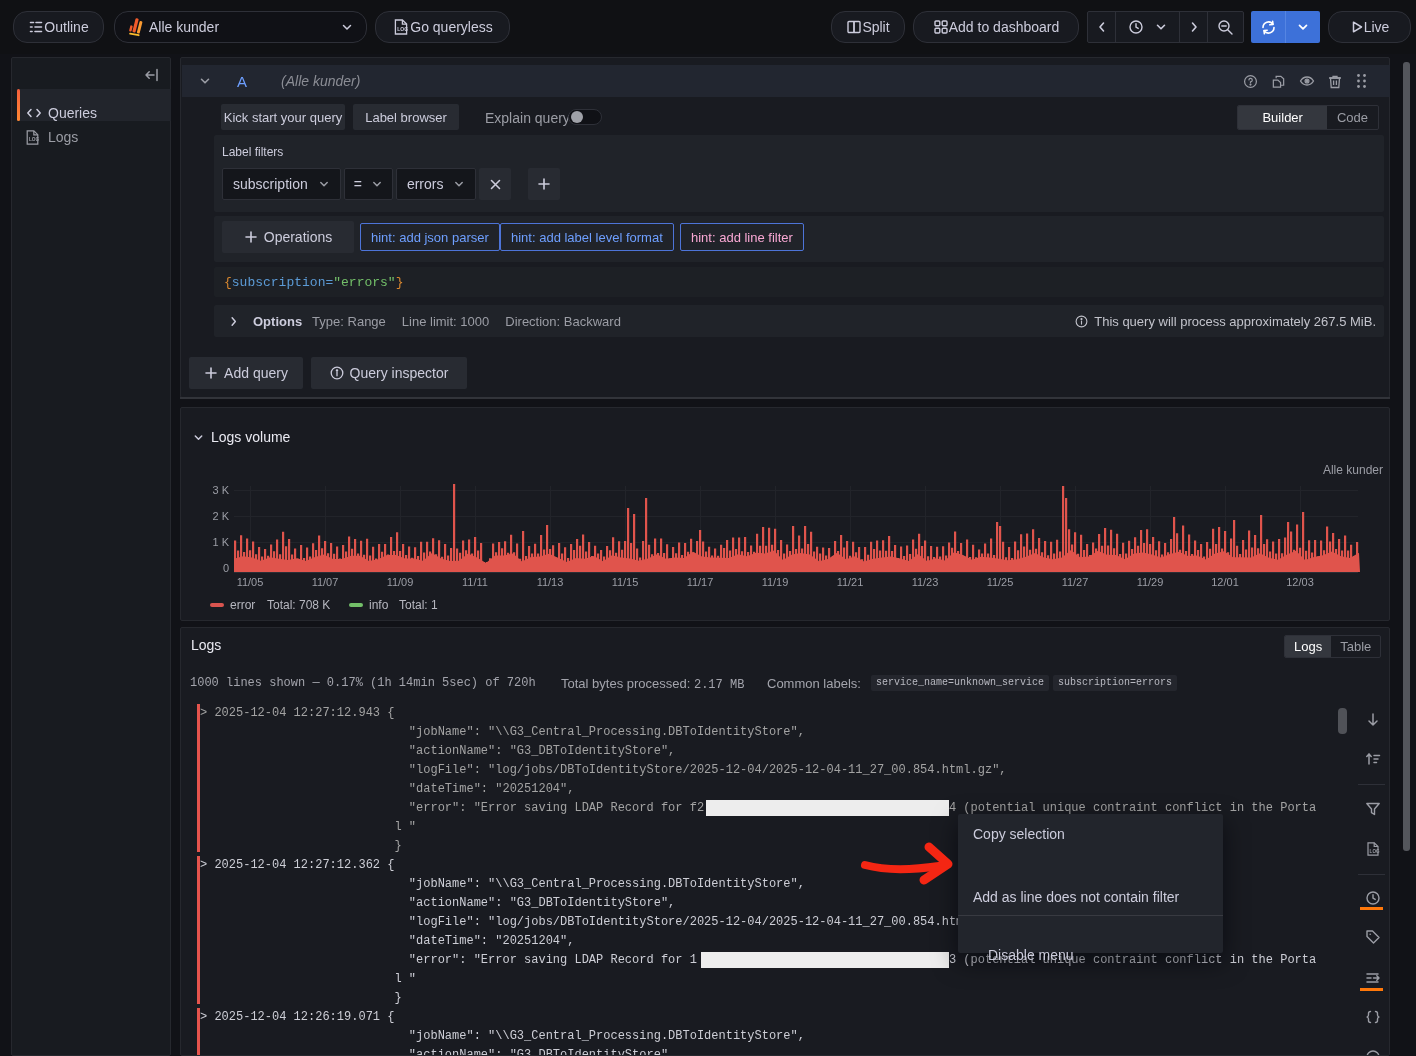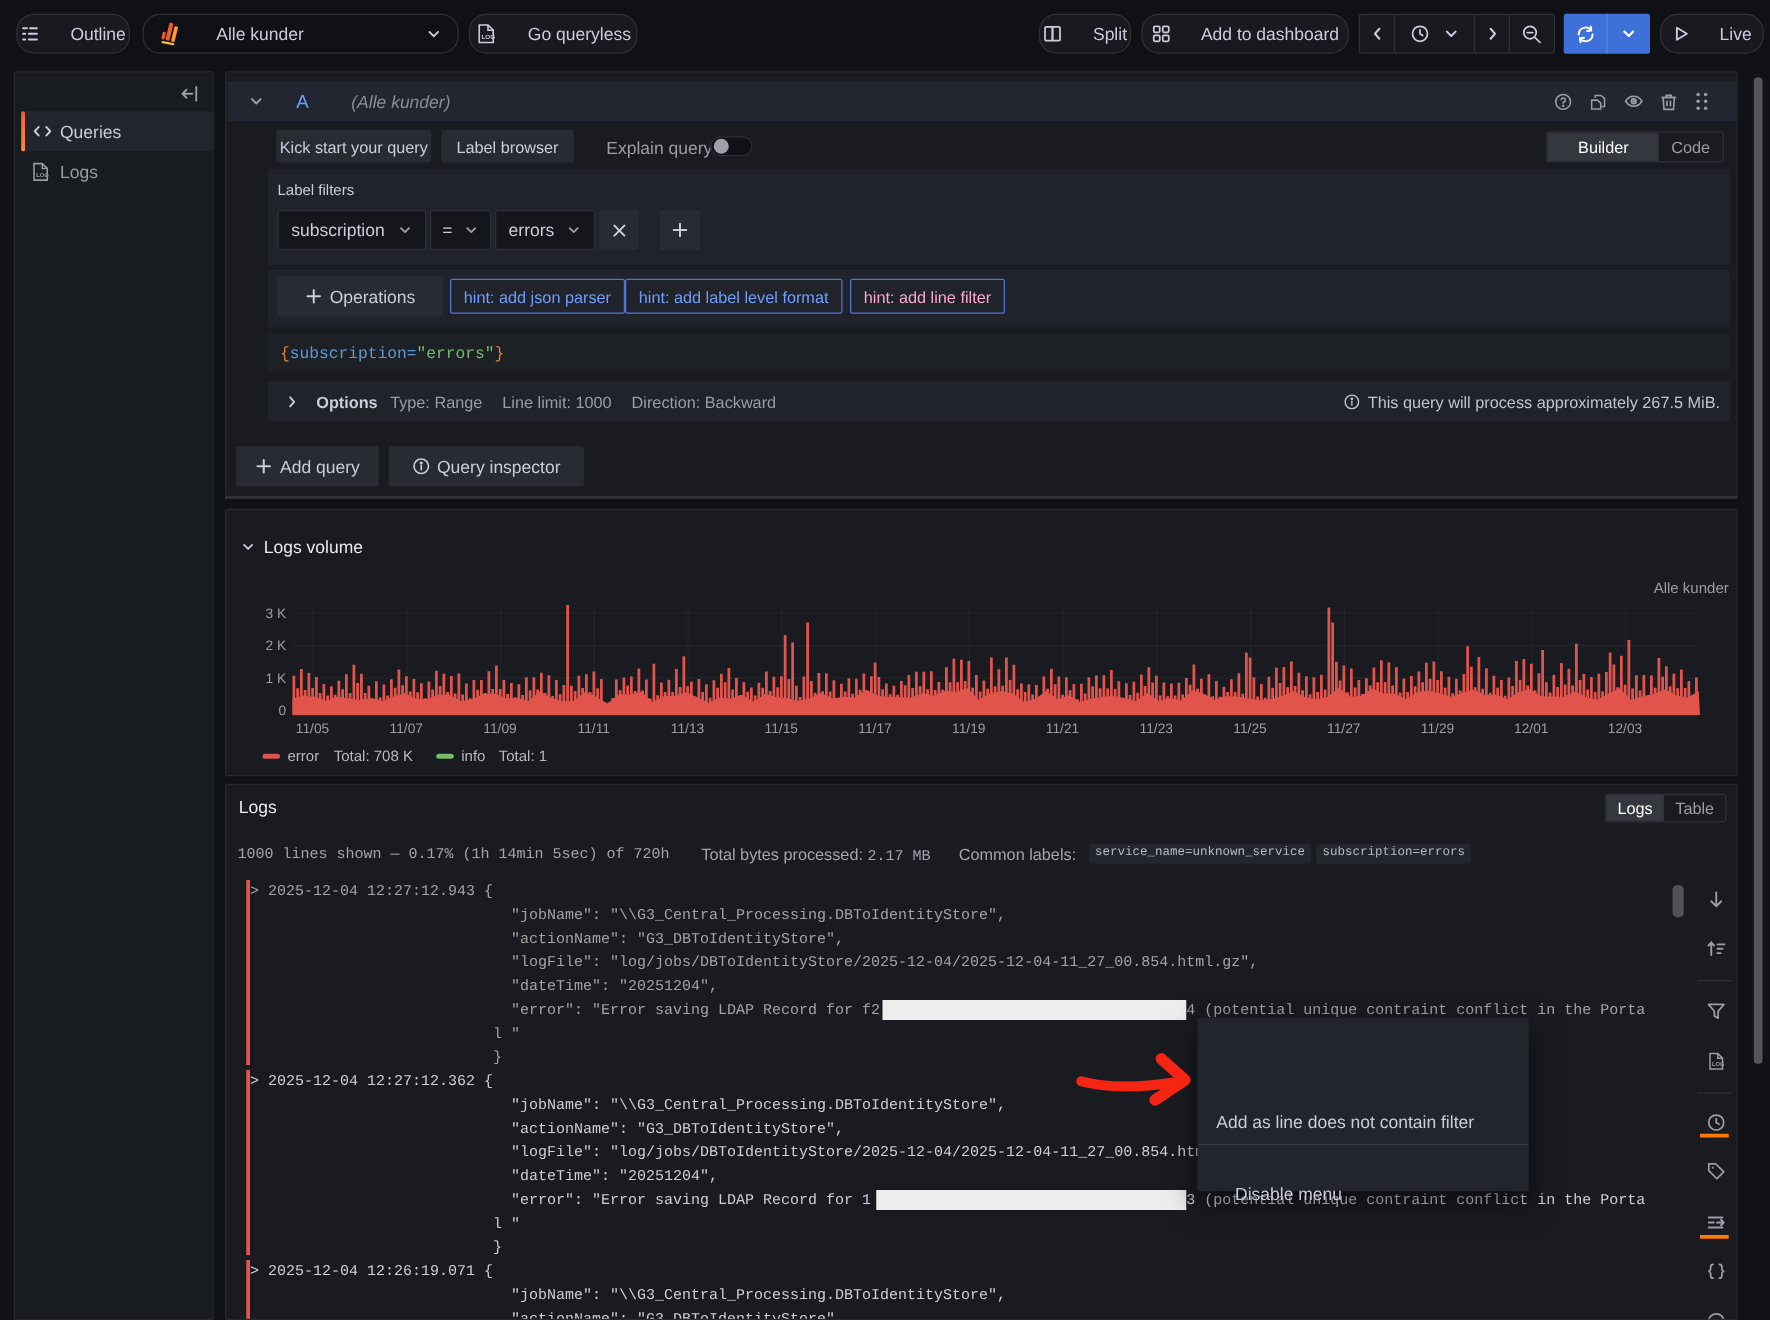--- a/index.html
+++ b/index.html
@@ -1,18 +1,18 @@
 <!DOCTYPE html>
 <html><head><meta charset="utf-8">
 <style>
 *{margin:0;padding:0;box-sizing:border-box}
 html,body{width:1416px;height:1056px;overflow:hidden}
 body{background:#111217;font-family:"Liberation Sans",sans-serif;color:#ccccdc;position:relative}
 .abs{position:absolute}
-.btn{position:absolute;display:flex;align-items:center;justify-content:center;gap:24px;height:32px;border:1px solid #2e3038;border-radius:14px;background:#181a20;color:#ccccdc;font-size:14px;font-weight:500}
+.btn{position:absolute;display:flex;align-items:center;justify-content:center;gap:0;height:32px;border:1px solid #2e3038;border-radius:14px;background:#181a20;color:#ccccdc;font-size:14px;font-weight:500}
 .sbtn{position:absolute;display:flex;align-items:center;justify-content:center;gap:6px;border-radius:2px;background:#282b32;color:#ccccdc;font-size:13px;font-weight:500}
 .ic{display:block}
 .dim{color:#9b9da5}
 .mono{font-family:"Liberation Mono",monospace}
 </style></head>
 <body>
 
 <div class="abs" style="left:0;top:0;width:1416px;height:54px;background:#101114"></div>
 <div class="btn" style="left:13px;top:11px;width:91px">
  <svg class="ic" width="16" height="16" viewBox="0 0 16 16" fill="none" stroke="#ccccdc" stroke-width="1.6" stroke-linecap="round">
@@ -105,21 +105,21 @@
  <svg class="ic" width="14" height="14" viewBox="0 0 14 14" fill="none" stroke="#ccccdc" stroke-width="1.5" stroke-linejoin="round">
       <path d="M3.5 2.2v9.6L11.5 7z"></path>
     </svg>
  <span>Live</span>
 </div>
 
 <div class="abs" style="left:11px;top:57px;width:160px;height:999px;background:#181b20;border:1px solid #26282e;border-radius:2px">
  <svg class="abs" style="right:10px;top:9px" width="16" height="16" viewBox="0 0 16 16" fill="none" stroke="#9b9da5" stroke-width="1.5" stroke-linecap="round" stroke-linejoin="round">
       <path d="M13 2.5v11M10 8H2m0 0 3.2-3.2M2 8l3.2 3.2"></path>
     </svg>
- <div class="abs" style="left:5px;top:31px;width:154px;height:32px;background:#22252c;display:flex;align-items:center">
+ <div class="abs" style="left:5px;top:31px;width:154px;height:32px;background:#22252c;display:flex;align-items:flex-end">
   <div style="width:3px;height:32px;background:linear-gradient(180deg,#f55f3c,#ff8833);border-radius:2px"></div>
   <svg style="margin-left:6px" width="16" height="16" viewBox="0 0 16 16" fill="none" stroke="#ccccdc" stroke-width="1.5" stroke-linecap="round" stroke-linejoin="round">
         <path d="M5 4.5 1.8 8 5 11.5M11 4.5 14.2 8 11 11.5"></path>
       </svg>
   <span style="margin-left:6px;font-size:14px">Queries</span>
  </div>
  <div class="abs" style="left:5px;top:63px;width:154px;height:32px;display:flex;align-items:center;color:#9b9da5">
   <svg style="margin-left:7px" width="17" height="17" viewBox="0 0 18 18" fill="none" stroke="#9b9da5" stroke-width="1.3">
         <path d="M3.4 2h7L14.6 6v10H3.4z"></path>
         <path d="M10.4 2v4.2h4.2"></path>
@@ -356,20 +356,21 @@
  <pre class="abs mono" style="left:19px;top:380px;font-size:12px;line-height:19px;color:#cdced6">&gt; 2025-12-04 12:26:19.071 {
                              "jobName": "\\G3_Central_Processing.DBToIdentityStore",
                              "actionName": "G3_DBToIdentityStore",</pre>
  
  <div class="abs" style="left:525px;top:172px;width:243px;height:16px;background:#ededed"></div>
  <div class="abs" style="left:520px;top:324px;width:248px;height:16px;background:#ededed"></div>
  
  <div class="abs" style="left:1157px;top:80px;width:9px;height:26px;background:#505258;border-radius:4px"></div>
  
  <div class="abs" style="left:777px;top:186px;width:265px;height:139px;background:#22252c;border-radius:2px;box-shadow:0 8px 24px rgba(1,4,9,0.6);z-index:5">
+  <div style="position:absolute;left:0;top:4px;width:100%;height:32px;display:flex;align-items:center;padding-left:15px;font-size:14px;color:#ccccdc">Copy selection</div>
   <div style="position:absolute;left:0;top:67px;width:100%;height:32px;display:flex;align-items:center;padding-left:15px;font-size:14px;color:#ccccdc">Add as line does not contain filter</div>
   <div style="position:absolute;left:0;top:100.5px;width:100%;height:1px;background:#383a41"></div>
   <div style="position:absolute;left:0;top:125px;width:100%;height:32px;display:flex;align-items:center;padding-left:30px;font-size:14px;color:#ccccdc">Disable menu</div>
  </div>
  
  <svg class="abs" style="left:676px;top:212px;z-index:6" width="110" height="50" viewBox="0 0 110 50">
   <path d="M8 25 C 30 31 55 30 82 26" stroke="#f42613" stroke-width="8" fill="none" stroke-linecap="round"></path>
   <path d="M72 7 L91 24 L67 40" stroke="#f42613" stroke-width="9" fill="none" stroke-linecap="round" stroke-linejoin="round"></path>
  </svg>
  

